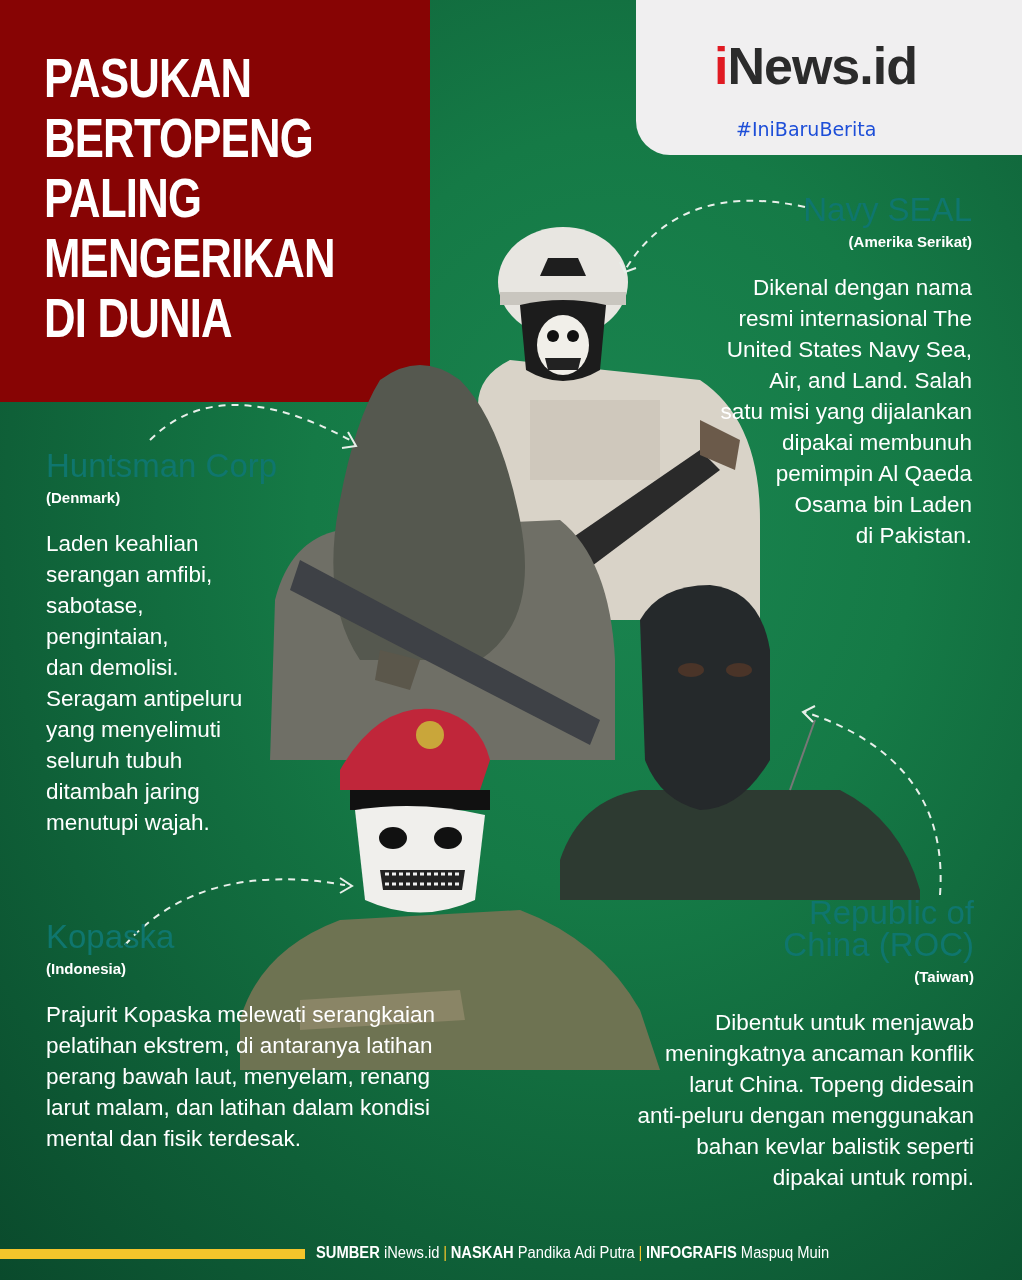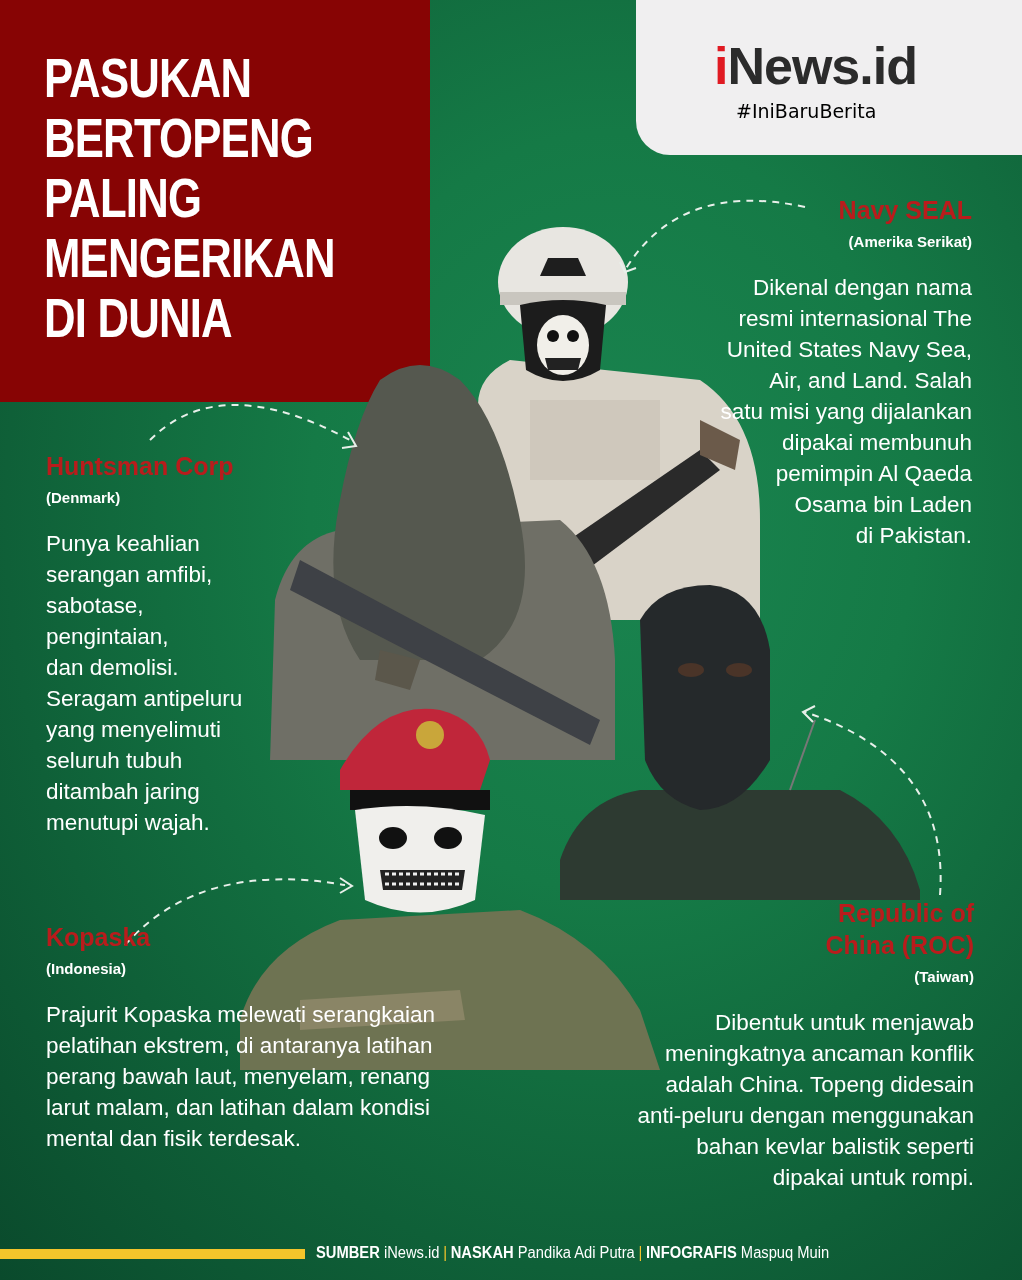--- a/index.html
+++ b/index.html
@@ -26,27 +26,27 @@
     position: absolute; left: 636px; top: 0; width: 386px; height: 155px;
     background: #f0eff0; border-bottom-left-radius: 34px;
   }
   .logo-main {
     position: absolute; left: 78px; top: 36px;
     font-family: "Liberation Sans", sans-serif; font-weight: 700;
     font-size: 52px; color: #2b2b2b; letter-spacing: -1px;
   }
   .logo-main .i { color: #e01a22; }
   .logo-tag {
-    position: absolute; left: 100px; top: 100px;
-    font-family: "DejaVu Sans", sans-serif; font-size: 19px; color: #000000;
+    position: absolute; left: 100px; top: 118px;
+    font-family: "DejaVu Sans", sans-serif; font-size: 19px; color: #1d4ed8;
     font-weight: 500;
   }
 
   .section { position: absolute; font-family: "Liberation Sans", sans-serif; color: #ffffff; }
-  .h-name { color: #b91c1c; font-weight: 700; font-size: 25px; line-height: 32px; }
+  .h-name { color: #0f766e; font-weight: 400; font-size: 33px; line-height: 32px; }
   .h-country { font-weight: 700; font-size: 15px; line-height: 32px; }
   .desc { font-size: 22.5px; line-height: 31px; margin-top: 14px; }
   .right { text-align: right; }
 
   .navy { right: 50px; top: 194px; width: 330px; }
   .hunts { left: 46px; top: 450px; width: 260px; }
   .kopaska { left: 46px; top: 921px; width: 470px; }
   .roc { right: 48px; top: 897px; width: 380px; }
 
   .fig { position: absolute; }
@@ -152,21 +152,21 @@
     <div>pemimpin Al Qaeda</div>
     <div>Osama bin Laden</div>
     <div>di Pakistan.</div>
   </div>
 </div>
 
 <div class="section hunts">
   <div class="h-name">Huntsman Corp</div>
   <div class="h-country">(Denmark)</div>
   <div class="desc">
-    <div>Punya keahlian</div>
+    <div>Laden keahlian</div>
     <div>serangan amfibi,</div>
     <div>sabotase,</div>
     <div>pengintaian,</div>
     <div>dan demolisi.</div>
     <div>Seragam antipeluru</div>
     <div>yang menyelimuti</div>
     <div>seluruh tubuh</div>
     <div>ditambah jaring</div>
     <div>menutupi wajah.</div>
   </div>
@@ -184,21 +184,21 @@
   </div>
 </div>
 
 <div class="section roc right">
   <div class="h-name">Republic of</div>
   <div class="h-name">China (ROC)</div>
   <div class="h-country">(Taiwan)</div>
   <div class="desc">
     <div>Dibentuk untuk menjawab</div>
     <div>meningkatnya ancaman konflik</div>
-    <div>adalah China. Topeng didesain</div>
+    <div>larut China. Topeng didesain</div>
     <div>anti-peluru dengan menggunakan</div>
     <div>bahan kevlar balistik seperti</div>
     <div>dipakai untuk rompi.</div>
   </div>
 </div>
 
 <div class="footer-bar"></div>
 <div class="footer-text">
   <b>SUMBER</b>
   <span>iNews.id</span><span class="sep">|</span><b>NASKAH</b>

